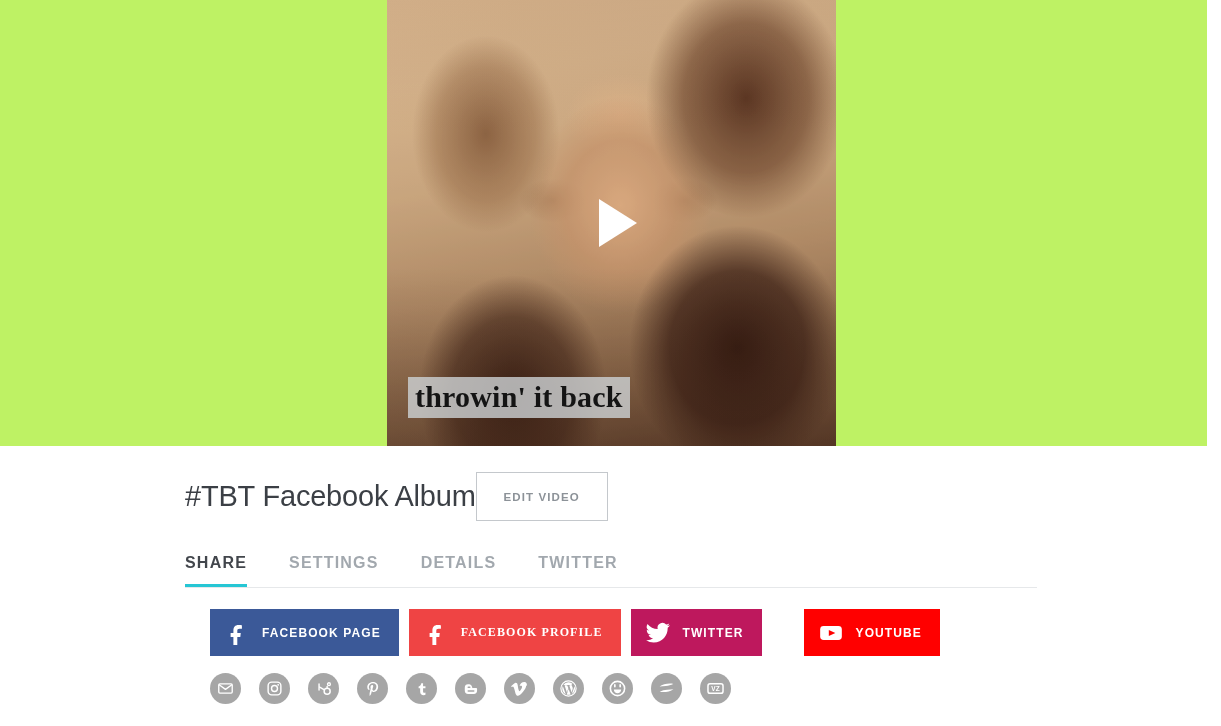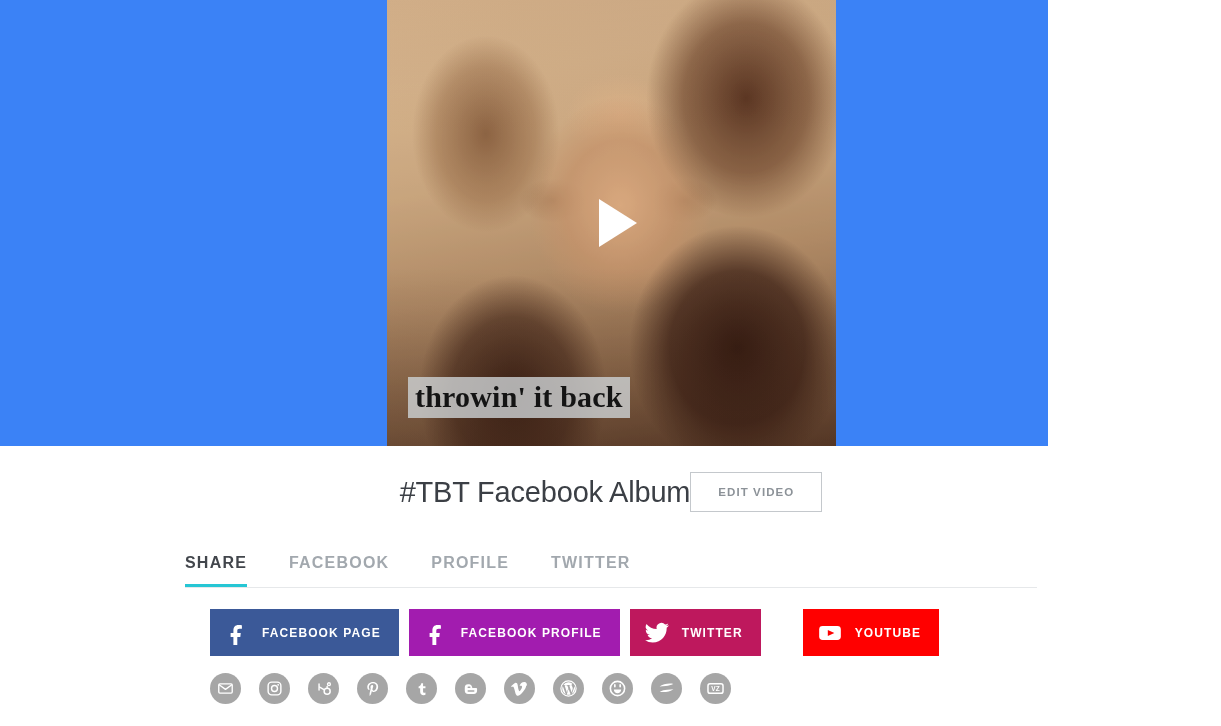--- a/index.html
+++ b/index.html
@@ -10,22 +10,22 @@
     overflow: hidden;
     background: #ffffff;
     font-family: "Liberation Sans", sans-serif;
     -webkit-font-smoothing: antialiased;
   }
 
   
   .player-strip {
     position: absolute;
     left: 0; top: 0;
-    width: 1048px; height: 446px;
-    background: #3b82f6;
+    width: 1207px; height: 446px;
+    background: #bef264;
     overflow: hidden;
   }
   .video-frame {
     position: absolute;
     left: 387px; top: 0;
     width: 449px; height: 446px;
     overflow: hidden;
     cursor: pointer;
   }
   
@@ -97,32 +97,32 @@
     width: 1221px; height: 280px;
     background: #ffffff;
   }
 
   .title-row {
     position: absolute;
     left: 185px; top: 26px;
     width: 852px;
     display: flex;
     align-items: center;
-    justify-content: center;
+    justify-content: flex-start;
   }
   .page-title {
     font-size: 29px;
     font-weight: normal;
     color: #3b3f45;
     letter-spacing: -0.2px;
     margin: 0;
     line-height: 1.2;
   }
   .edit-video-btn {
-    width: 132px; height: 40px;
+    width: 132px; height: 49px;
     border: 1px solid #c4c8cc;
     background: #ffffff;
     color: #8c9298;
     font-size: 11.5px;
     font-weight: bold;
     letter-spacing: 1.1px;
     font-family: "Liberation Sans", sans-serif;
     cursor: pointer;
     display: flex; align-items: center; justify-content: center;
   }
@@ -232,38 +232,38 @@
 
 <div class="content">
 
   <div class="title-row">
     <h1 class="page-title">#TBT Facebook Album</h1>
     <button class="edit-video-btn">EDIT VIDEO</button>
   </div>
 
   <div class="tabs">
     <button class="tab active">SHARE</button>
-    <button class="tab">FACEBOOK</button>
-    <button class="tab">PROFILE</button>
+    <button class="tab">SETTINGS</button>
+    <button class="tab">DETAILS</button>
     <button class="tab">TWITTER</button>
   </div>
   <div class="tabs-divider"></div>
 
   <div class="share-row">
 
     <button class="share-btn" style="background:#3b5998;">
       <span class="sb-icon">
         <svg width="24" height="24" viewBox="0 0 24 24" aria-hidden="true">
           <path fill="#ffffff" d="M14.6 7.8h2.3V4.3c-.4-.05-1.8-.18-3.4-.18-3.4 0-5.1 2.1-5.1 5.4v2.6H5.6v3.9h2.8v9.9h3.9v-9.9h3l.45-3.9h-3.45V9.9c0-1.3.35-2.1 2.3-2.1z"></path>
         </svg>
       </span>
       <span>FACEBOOK PAGE</span>
     </button>
 
-    <button class="share-btn" style="background:#a21caf;">
+    <button class="share-btn" style="background:#ef4444;font-family:Liberation Serif, serif;">
       <span class="sb-icon">
         <svg width="24" height="24" viewBox="0 0 24 24" aria-hidden="true">
           <path fill="#ffffff" d="M14.6 7.8h2.3V4.3c-.4-.05-1.8-.18-3.4-.18-3.4 0-5.1 2.1-5.1 5.4v2.6H5.6v3.9h2.8v9.9h3.9v-9.9h3l.45-3.9h-3.45V9.9c0-1.3.35-2.1 2.3-2.1z"></path>
         </svg>
       </span>
       <span>FACEBOOK PROFILE</span>
     </button>
 
     <button class="share-btn" style="background:#be185d;">
       <span class="sb-icon">

